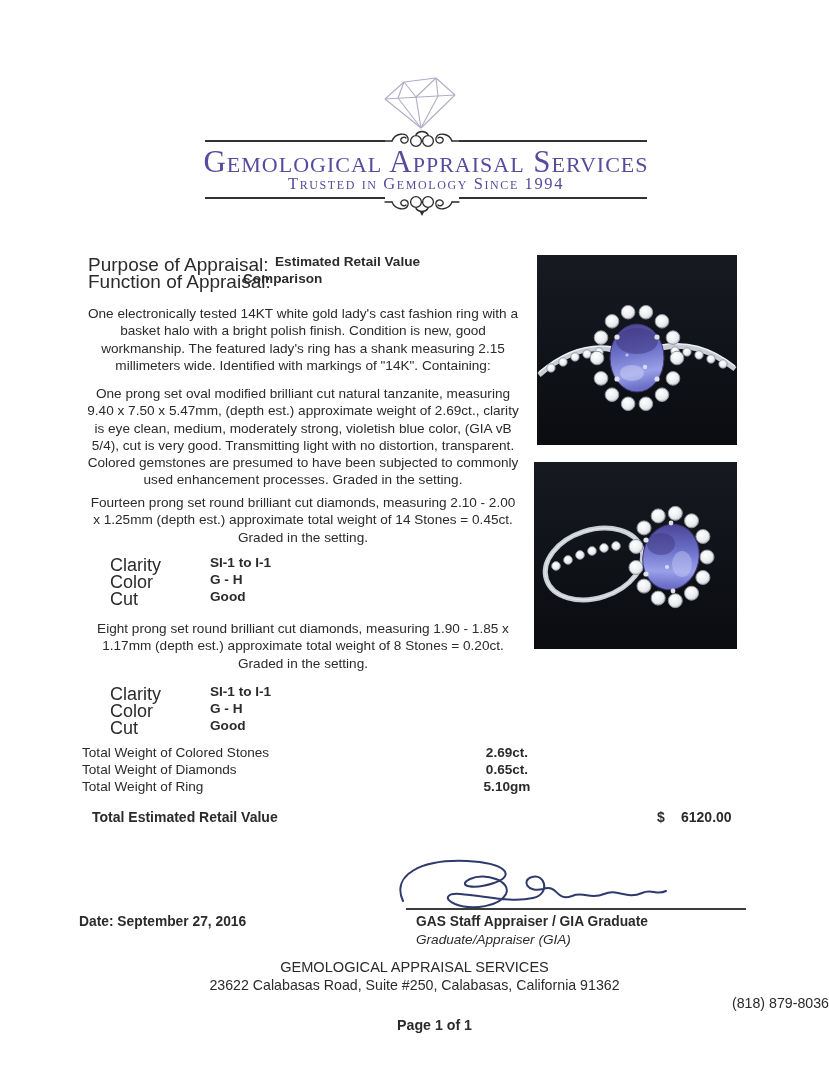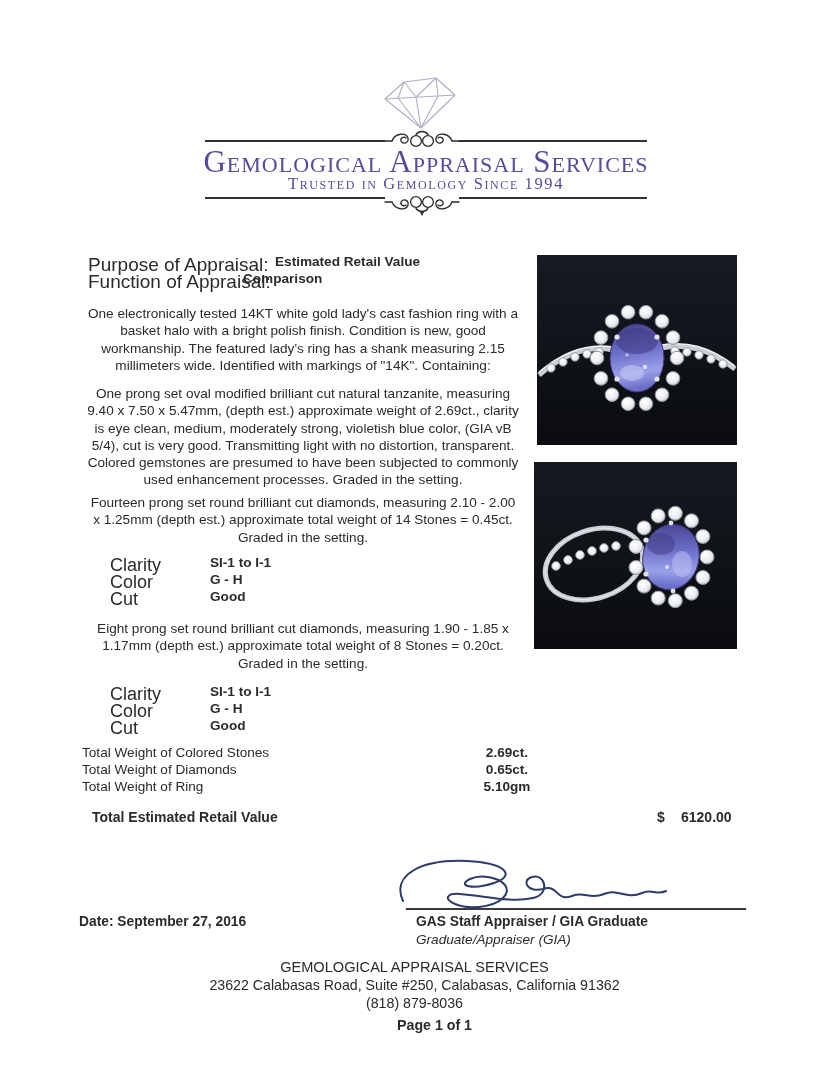--- a/index.html
+++ b/index.html
@@ -281,14 +281,14 @@
   </svg>
 </div>
 <div class="abs" style="left:406px;top:908px;width:340px;height:1.8px;background:#3b3b3b;"></div>
 
 <div class="abs sig-date" style="left:79px;top:914px;">Date: September 27, 2016</div>
 <div class="abs sig-title" style="left:416px;top:914px;">GAS Staff Appraiser / GIA Graduate</div>
 <div class="abs sig-cred" style="left:416px;top:932px;">Graduate/Appraiser (GIA)</div>
 
 <div class="abs footer-line footer-company" style="left:0;top:959px;">GEMOLOGICAL APPRAISAL SERVICES</div>
 <div class="abs footer-line footer-addr" style="left:0;top:977px;">23622 Calabasas Road, Suite #250, Calabasas, California 91362</div>
-<div class="abs footer-line footer-phone" style="left:0;top:995px;">(818) 879-8036</div>
+<div class="abs footer-line footer-phone" style="left:0;top:995px;text-align:right;">(818) 879-8036</div>
 <div class="abs footer-line footer-page" style="left:0;top:1017px;padding-left:20px;">Page 1 of 1</div>
 
 </body></html>

